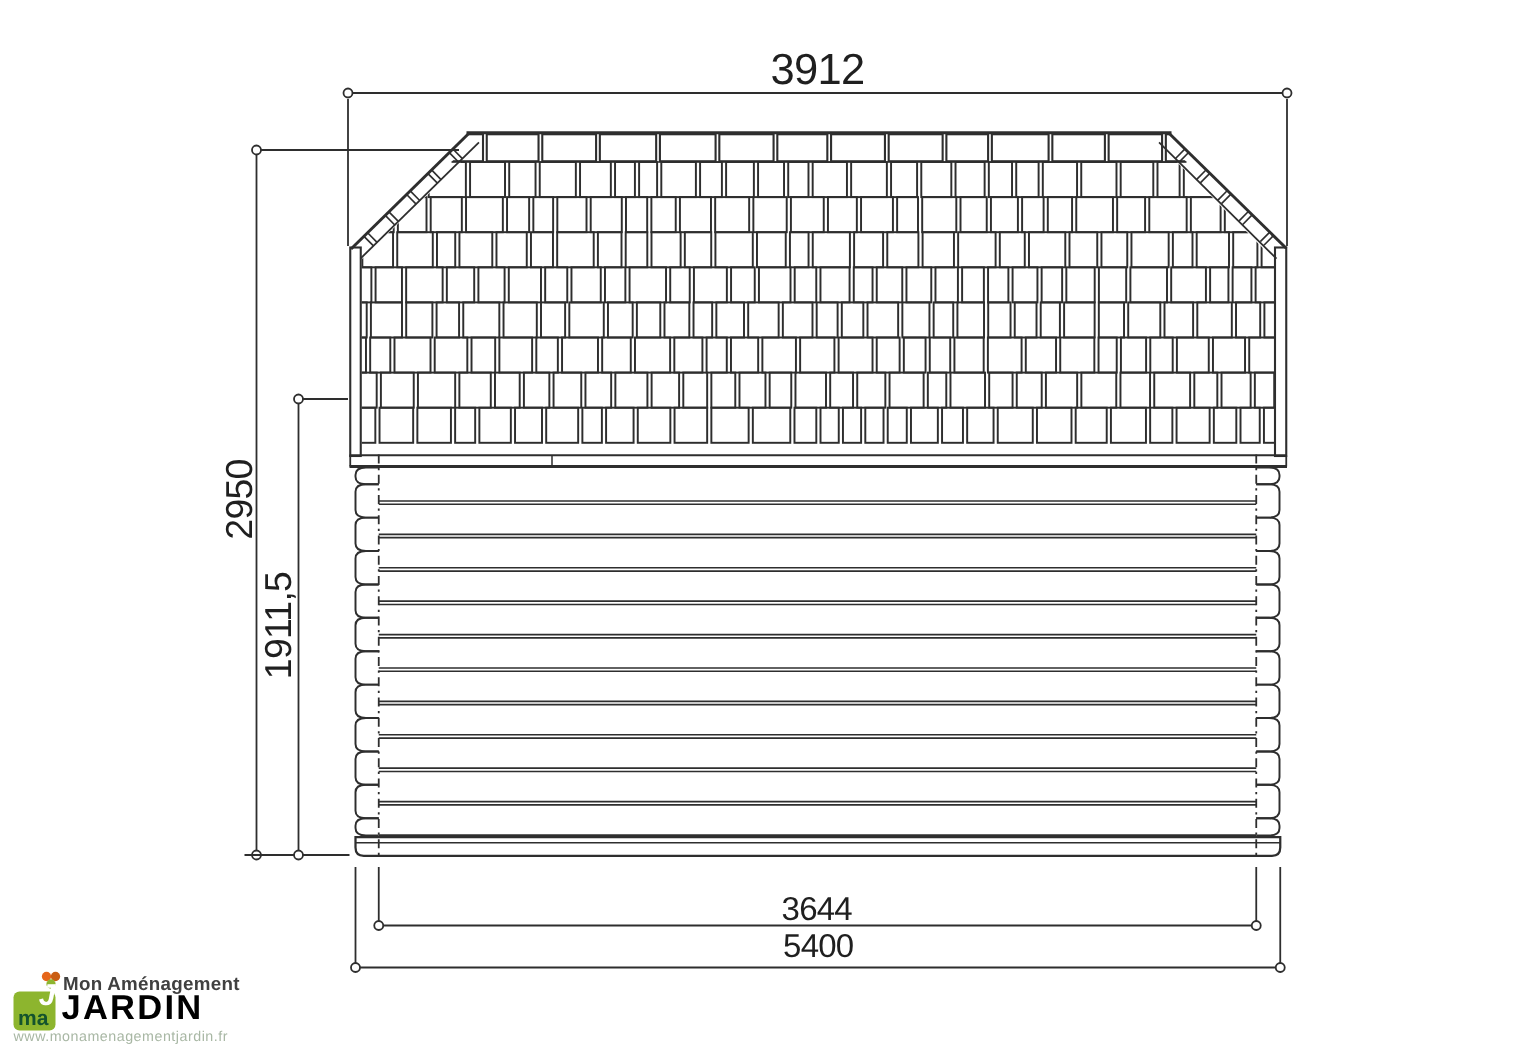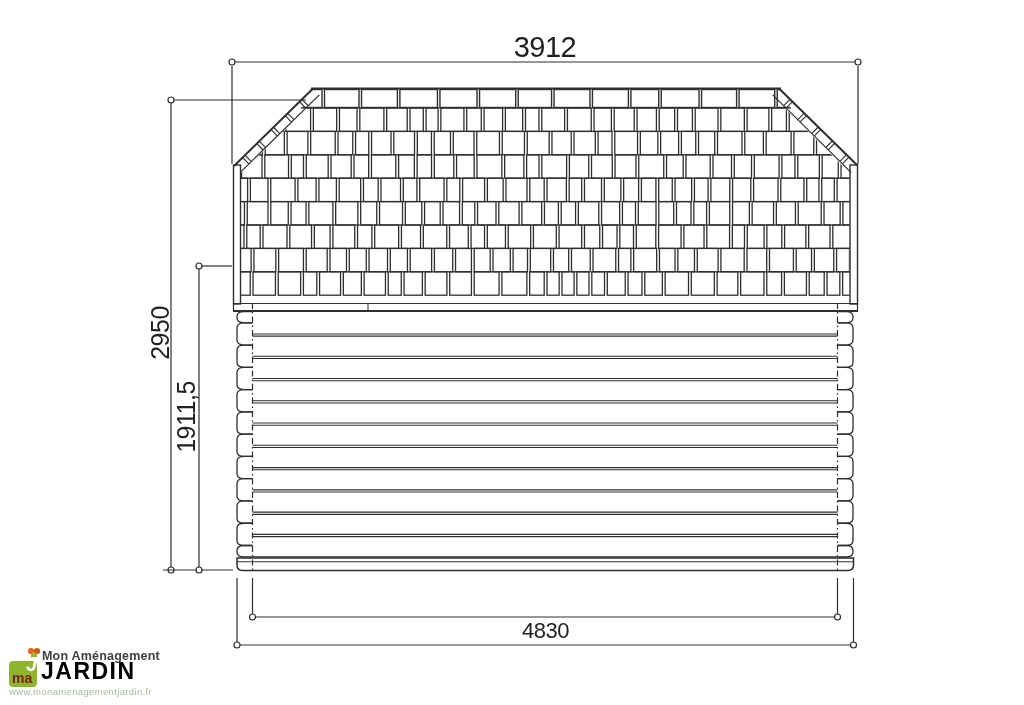--- a/index.html
+++ b/index.html
@@ -14,21 +14,21 @@
   .dl-2950{left:90px;top:318px;}
   .dl-1911{left:116px;top:402px;}
   .dl-3644{left:252px;top:595px;width:585px;font-size:22px;}
   .dl-3880{left:237px;top:620px;width:617px;font-size:22px;}
 
   
   .logo{position:absolute;left:0px;top:644px;width:170px;height:58px;}
   .logo-line1{position:absolute;left:42px;top:5px;font-size:12.5px;font-weight:bold;letter-spacing:0.2px;}
   .clover{position:absolute;left:27px;top:3px;}
   .badge{position:absolute;left:9px;top:17px;width:28px;height:26px;border-radius:4px;}
-  .badge-ma{position:absolute;left:3px;bottom:2px;font-size:14px;font-weight:bold;color:#7f1d1d;line-height:1;}
+  .badge-ma{position:absolute;left:3px;bottom:2px;font-size:14px;font-weight:bold;color:#14532d;line-height:1;}
   .badge-j{position:absolute;right:0px;top:-7px;font-size:20px;font-weight:bold;color:#fff;
            font-style:italic;line-height:1;}
   .jardin{position:absolute;left:41px;top:16px;font-size:23px;font-weight:bold;letter-spacing:1.5px;line-height:1;}
   .logo-url{position:absolute;left:9px;top:42px;font-size:9.5px;letter-spacing:0.35px;}
 </style>
 </head>
 <body>
 
 <div class="stage">
 
@@ -417,22 +417,23 @@
         <line x1="853.5" y1="578" x2="853.5" y2="642" stroke="#2e2e2e" stroke-width="1.2"></line>
       </g>
     </svg>
 
   <div class="dim-label dl-top">3912</div>
 
   <div class="dim-label dl-side dl-2950">2950</div>
 
   <div class="dim-label dl-side dl-1911">1911,5</div>
 
-
-  <div class="dim-label dl-3880">4830</div>
+  <div class="dim-label dl-3644">3644</div>
+
+  <div class="dim-label dl-3880">5400</div>
 
   <div class="logo">
     <svg class="clover" width="14" height="13" viewBox="0 0 14 13">
       <circle cx="4" cy="4" r="3.1" fill="#e6661a"></circle>
       <circle cx="10" cy="4" r="3.1" fill="#c95d12"></circle>
       <circle cx="7" cy="9" r="3.1" fill="#8db52e"></circle>
     </svg>
     <div class="logo-line1" style="color: #404040;">Mon Aménagement</div>
     <div class="badge" style="background: rgb(141, 181, 46);">
       <span class="badge-ma">ma</span>

